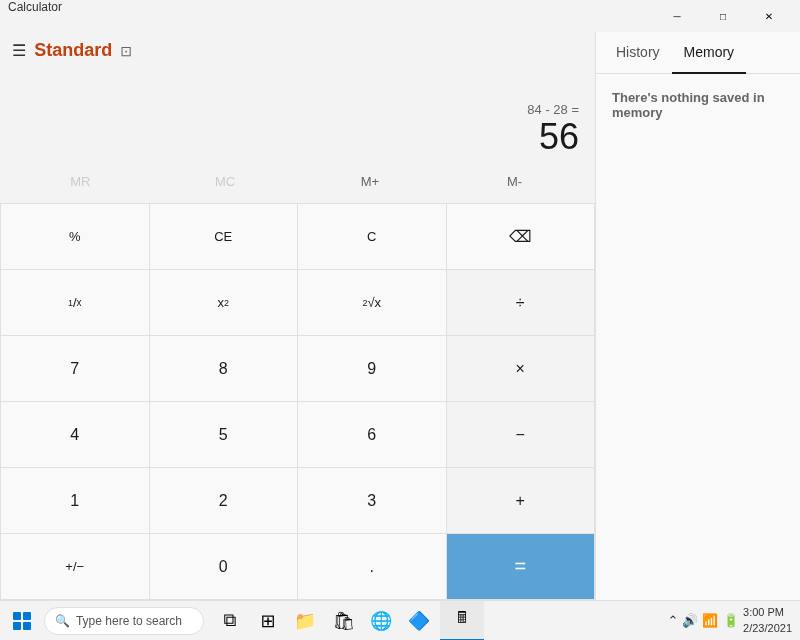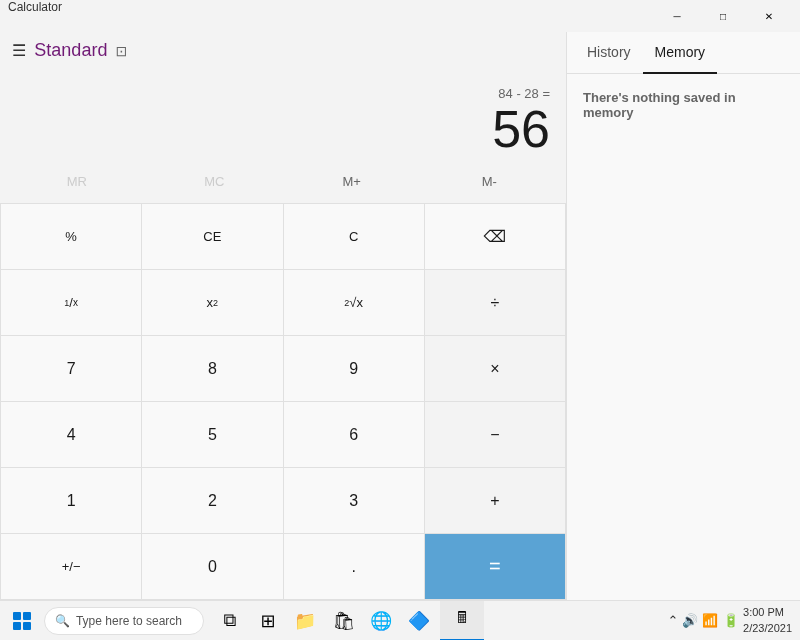--- a/index.html
+++ b/index.html
@@ -39,35 +39,35 @@
     }
 
     
     .calc-header {
       display: flex;
       align-items: center;
       padding: 8px 12px;
       gap: 8px;
     }
     .hamburger { font-size: 16px; cursor: pointer; color: #333; }
-    .calc-title { font-size: 18px; font-weight: 400; color: #701a75; }
+    .calc-title { font-size: 18px; font-weight: 700; color: #c2410c; }
     .keep-on-top { font-size: 14px; color: #666; cursor: pointer; }
 
     
     .display-area {
       padding: 4px 16px 4px 16px;
       text-align: right;
       min-height: 90px;
       display: flex;
       flex-direction: column;
       justify-content: flex-end;
       align-items: flex-end;
     }
     .expression { font-size: 13px; color: #666; margin-bottom: 2px; }
-    .result { font-size: 52px; font-weight: 300; color: #1a1a1a; line-height: 1; }
+    .result { font-size: 36px; font-weight: 300; color: #1a1a1a; line-height: 1; }
 
     
     .memory-row {
       display: flex;
       padding: 4px 8px;
       gap: 0;
     }
     .mem-btn {
       flex: 1;
       height: 36px;
@@ -105,21 +105,21 @@
     .calc-btn.special { background: #f9f9f9; font-size: 13px; }
     .calc-btn.equals {
       background: #5aa3d4;
       color: white;
       font-size: 20px;
     }
     .calc-btn.backspace { background: #f9f9f9; }
 
     
     .right-panel {
-      width: 233px;
+      width: 204px;
       background: #f9f9f9;
       display: flex;
       flex-direction: column;
     }
     .panel-tabs {
       display: flex;
       border-bottom: 1px solid #e0e0e0;
       padding: 0 8px;
     }
     .panel-tab {

